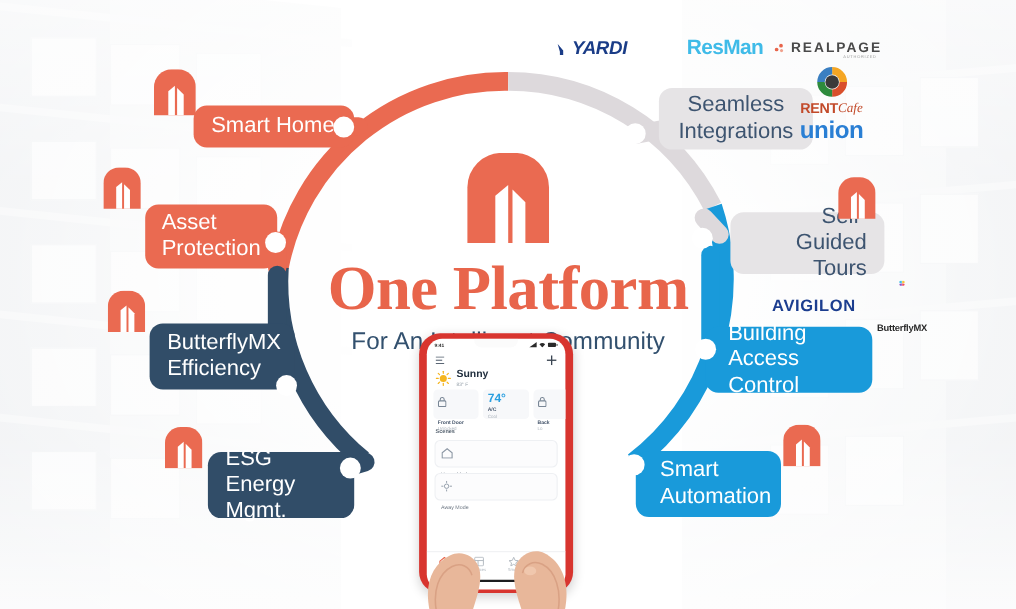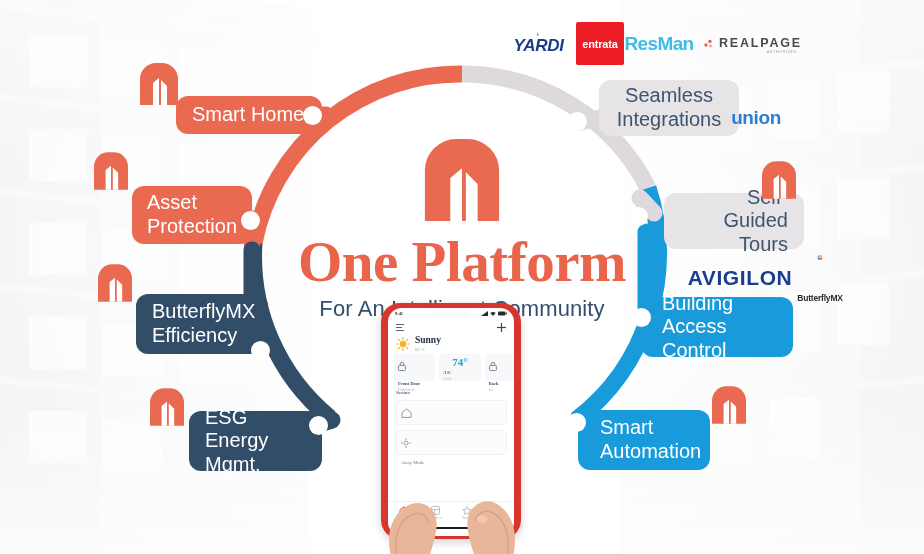--- a/index.html
+++ b/index.html
@@ -42,43 +42,43 @@
   .mark{position:absolute;}
 
   
   #center{position:absolute;left:236px;top:139px;width:452px;text-align:center;}
   #center .headline{
     font-family:"Liberation Serif", serif;font-weight:700;color:#e8654b;
     font-size:57px;line-height:1.0;letter-spacing:-0.5px;margin-top:8px;}
   #center .sub{color:#32506e;font-size:22px;margin-top:6px;letter-spacing:.1px;}
 
   
-  .plogo{position:absolute;display:flex;align-items:center;justify-content:center;flex-direction:column;}
+  .plogo{position:absolute;display:flex;align-items:center;justify-content:center;}
   .ptext{font-weight:700;white-space:nowrap;}
 
   
-  #phone{position:absolute;left:381px;top:303px;width:120px;height:251px;z-index:8;font-family:Liberation Serif, serif;}
+  #phone{position:absolute;left:381px;top:303px;width:120px;height:251px;z-index:8;}
   .ph-body{position:absolute;left:0;top:0;width:140px;height:236px;border-radius:19px;
     background:#d8352f;box-shadow:0 3px 10px rgba(0,0,0,.18);}
   .ph-screen{position:absolute;left:7px;top:5px;width:126px;height:228px;border-radius:14px;
     background:#ffffff;overflow:hidden;}
   .notch-in{position:absolute;left:43px;top:0;width:40px;height:8px;background:#fbfbfb;border-radius:0 0 7px 7px;}
   .statusbar{position:absolute;left:0;top:1px;width:126px;height:9px;display:flex;
      align-items:center;justify-content:space-between;padding:0 7px;box-sizing:border-box;
      font-size:4.4px;color:#2a2a2a;font-weight:700;}
   .ph-head{position:absolute;left:0;top:12px;width:126px;height:14px;display:flex;
      align-items:center;justify-content:space-between;padding:0 8px;box-sizing:border-box;}
   .wx{position:absolute;left:8px;top:28px;display:flex;align-items:center;gap:5px;}
   .wx-t{font-size:9.5px;font-weight:700;color:#22303f;line-height:1.05;}
   .wx-s{font-size:4.4px;color:#9aa4ad;margin-top:1px;}
   .cards{position:absolute;left:6px;top:46px;width:132px;display:flex;gap:4px;}
   .card{width:43px;height:27px;background:#f7f8fa;border-radius:4px;padding:3px 4px;box-sizing:border-box;}
   .card .t1{font-size:4.6px;color:#44546a;font-weight:700;margin-top:6px;}
   .card .t2{font-size:4.1px;color:#aab2bb;margin-top:1px;}
-  .card .big{font-size:11px;font-weight:700;color:#2a9fe0;line-height:1;text-align:center;}
+  .card .big{font-size:11px;font-weight:700;color:#2a9fe0;line-height:1;}
   .sec{position:absolute;left:8px;top:82px;font-size:5px;font-weight:700;color:#55626f;}
   .scene{position:absolute;left:7px;width:112px;height:25px;background:#fcfcfd;border:1px solid #eef0f3;
      border-radius:5px;box-sizing:border-box;padding:3px 5px;}
   .scene .lbl{font-size:4.8px;color:#6d7783;margin-top:8px;}
   .tabbar{position:absolute;left:0;bottom:12px;width:126px;height:22px;background:#fff;
      border-top:1px solid #f0f1f3;display:flex;}
   .tab{flex:1;display:flex;flex-direction:column;align-items:center;justify-content:center;gap:1px;}
   .tab .tl{font-size:3.8px;color:#b3bac1;}
   .tab.active .tl{color:#e8654b;font-weight:700;}
   .homebar{position:absolute;left:40px;bottom:7px;width:46px;height:2.5px;border-radius:2px;background:#1d1d1f;}
@@ -251,47 +251,57 @@
   <div class="sub">For An Intelligent Community</div>
 </div>
 
 <div class="plogo" style="left:502px;top:32px;width:72px;height:24px;">
   <svg width="13" height="13" viewBox="0 0 13 13">
     <path d="M1 2 L6 8 L6 12 L3 12 L3 9 Z" fill="#1a3c87"></path>
   </svg>
   <div class="ptext" style="font-size:17px;color:#1a3c87;font-style:italic;letter-spacing:-.3px;margin-left:1px;">YARDI</div>
 </div>
 
-<div class="plogo" style="left:576px;top:22px;width:48px;height:43px;background:#ec1c24;border-radius:2px;">
-  <div class="ptext" style="font-size:11px;color:#fff;letter-spacing:-.2px;">entrata</div>
-</div>
 
 <div class="plogo" style="left:631px;top:33px;width:56px;height:22px;">
   <div class="ptext" style="font-size:19px;color:#3fbbe8;letter-spacing:-.6px;">ResMan</div>
 </div>
 
 <div class="plogo" style="left:706px;top:33px;width:94px;height:24px;flex-direction:column;align-items:center;">
   <div style="display:flex;align-items:center;">
     <svg width="13" height="10" viewBox="0 0 13 10">
       <circle cx="2" cy="7" r="1.7" fill="#e8654b"></circle>
       <circle cx="6" cy="3.5" r="1.7" fill="#e8654b"></circle>
       <circle cx="6.5" cy="8" r="1.4" fill="#f0a08c"></circle>
     </svg>
     <div class="ptext" style="font-size:12.5px;color:#4a4a4a;letter-spacing:1.8px;margin-left:2px;">REALPAGE</div>
   </div>
   <div style="font-size:3.6px;color:#9a9a9a;letter-spacing:.7px;align-self:flex-end;margin-right:3px;">AUTHORIZED</div>
 </div>
 
+<div class="plogo" style="left:722px;top:58px;width:68px;height:48px;flex-direction:column;">
+  <svg width="31" height="31" viewBox="0 0 32 32">
+    <path d="M16 2 A14 14 0 0 1 30 16 L23 16 A7 7 0 0 0 16 9 Z" fill="#f5a623"></path>
+    <path d="M30 16 A14 14 0 0 1 16 30 L16 23 A7 7 0 0 0 23 16 Z" fill="#d94f2b"></path>
+    <path d="M16 30 A14 14 0 0 1 2 16 L9 16 A7 7 0 0 0 16 23 Z" fill="#2e8b3d"></path>
+    <path d="M2 16 A14 14 0 0 1 16 2 L16 9 A7 7 0 0 0 9 16 Z" fill="#3a7fc1"></path>
+    <circle cx="16" cy="16" r="6.4" fill="#3a3a3a"></circle>
+  </svg>
+  <div style="display:flex;align-items:flex-end;margin-top:1px;">
+    <span class="ptext" style="font-size:13px;color:#c24a2a;letter-spacing:-.3px;">RENT</span>
+    <span style="font-family:'Liberation Serif',serif;font-style:italic;font-size:12px;color:#c24a2a;">Cafe</span>
+  </div>
+</div>
 
 <div class="plogo" style="left:718px;top:106px;width:76px;height:24px;">
-  <div class="ptext" style="font-size:19px;color:#2a7fd4;letter-spacing:-.4px;text-align:center;">union</div>
+  <div class="ptext" style="font-size:22px;color:#2a7fd4;letter-spacing:-.4px;text-align:center;">union</div>
 </div>
 
 <div class="plogo" style="left:692px;top:267px;width:96px;height:22px;">
-  <div class="ptext" style="font-size:21px;color:#1b3d8f;letter-spacing:.6px;">AVIGILON</div>
+  <div class="ptext" style="font-size:15px;color:#1b3d8f;letter-spacing:.6px;">AVIGILON</div>
 </div>
 
 <div class="plogo" style="left:789px;top:255px;width:62px;height:48px;flex-direction:column;gap:32px;">
   <svg width="40" height="30" viewBox="0 0 40 30">
     <path d="M19 15 L19 2 C12 -1 4 3 5 10 C5.6 14 12 15 19 15 Z" fill="#3fc1e8"></path>
     <path d="M21 15 L21 2 C28 -1 36 3 35 10 C34.4 14 28 15 21 15 Z" fill="#f5c63a"></path>
     <path d="M19 16 L19 29 C12 30 5 26 6 20 C6.6 16.5 12 16 19 16 Z" fill="#8a4fc4"></path>
     <path d="M21 16 L21 29 C28 30 35 26 34 20 C33.4 16.5 28 16 21 16 Z" fill="#ef4a5e"></path>
   </svg>
   <div class="ptext" style="font-size:8.5px;color:#2a2a2a;margin-top:1px;letter-spacing:-.2px;">ButterflyMX</div>

